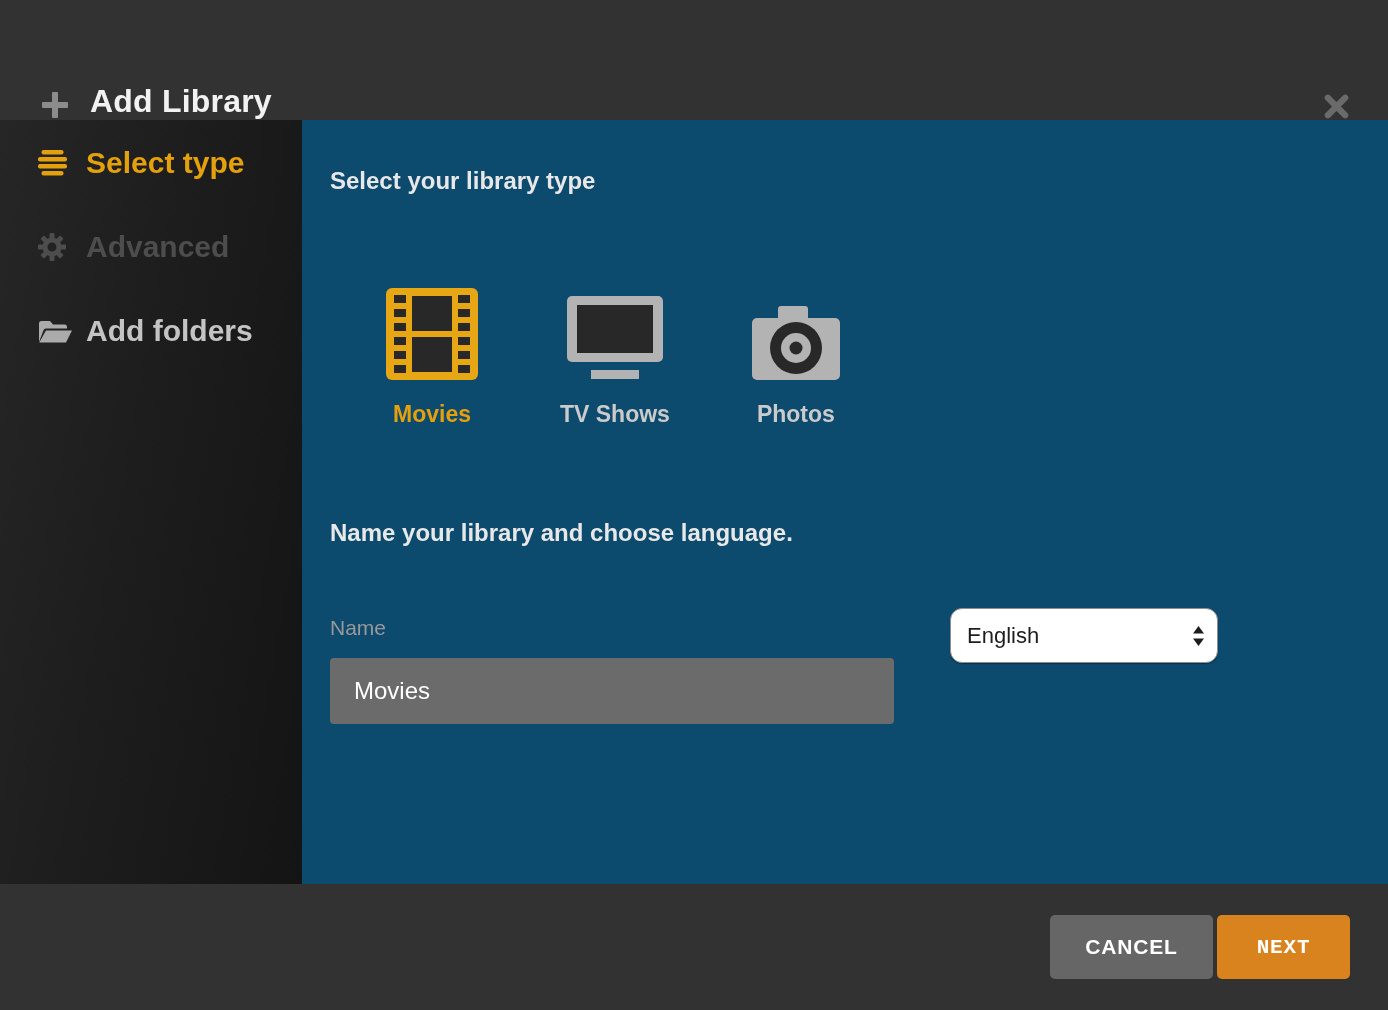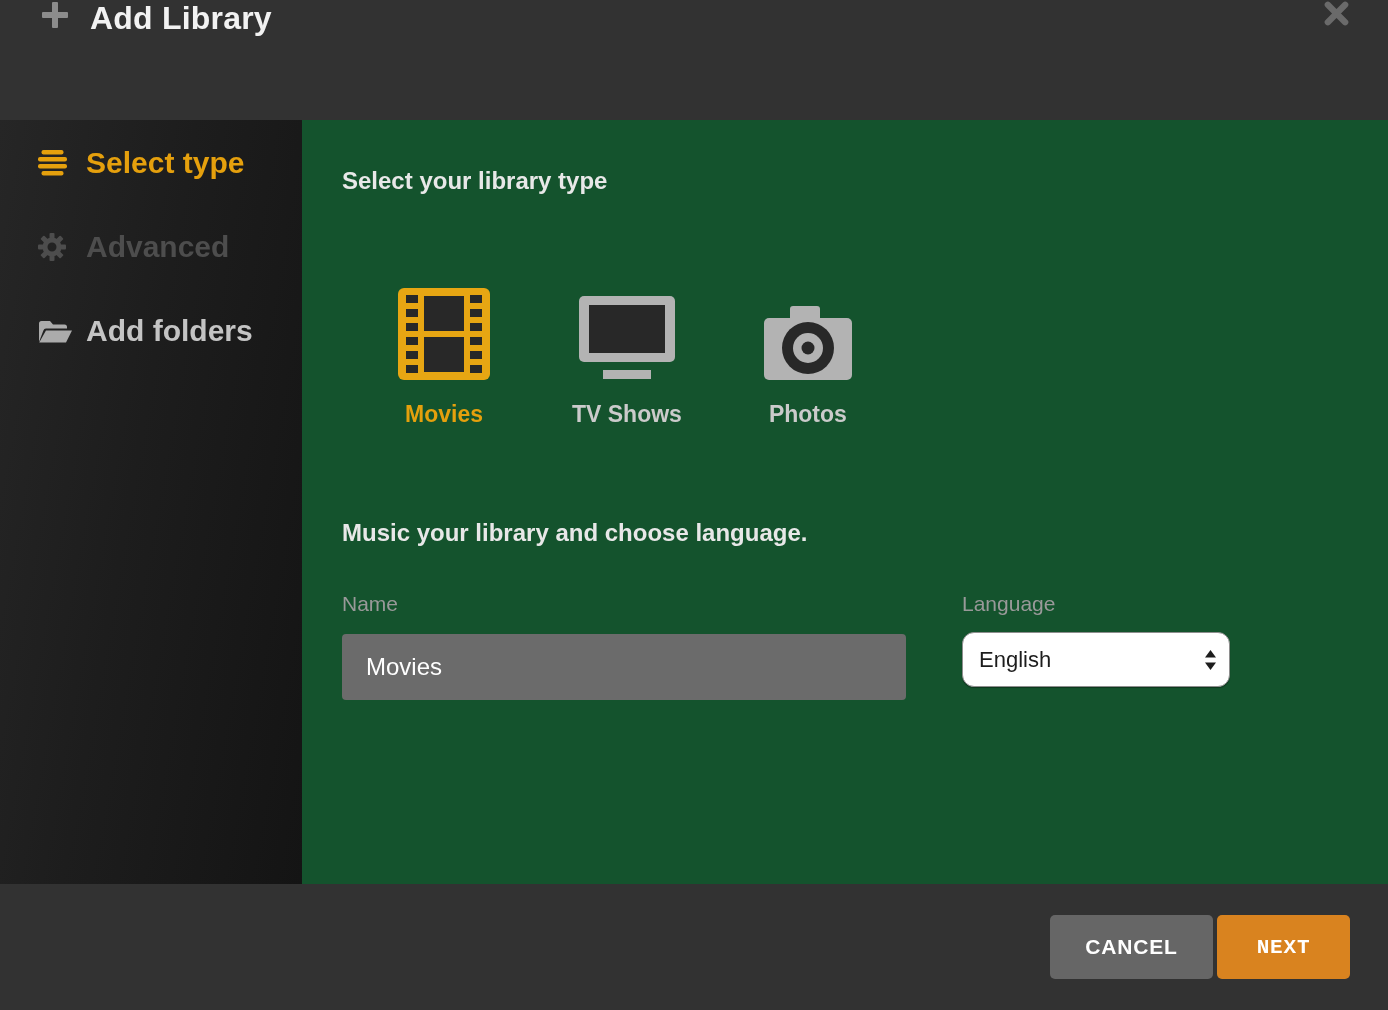--- a/index.html
+++ b/index.html
@@ -7,21 +7,21 @@
   .app {
     width:1388px; height:1010px;
     font-family:"Liberation Sans", sans-serif;
     display:flex; flex-direction:column;
     background:#282828; overflow:hidden;
     position:relative;
   }
   
   .header {
     height:120px; background:#323232;
-    display:flex; align-items:flex-start;
+    display:flex; align-items:flex-end;
     padding:0 38px 0 40px; flex:0 0 auto;
   }
   .header .plus { margin-right:20px; display:flex; }
   .title { font-size:32px; font-weight:600; color:#f2f2f2; letter-spacing:.2px; }
   .close-btn { margin-left:auto; display:flex; cursor:pointer; }
   
   .body { flex:1 1 auto; display:flex; min-height:0; }
   .sidebar {
     width:302px; flex:0 0 302px;
     background:linear-gradient(100deg, #262626 0%, #1d1d1d 45%, #141414 100%);
@@ -29,30 +29,30 @@
   }
   .side-item {
     height:84px; display:flex; align-items:center;
     padding-left:38px; cursor:pointer;
   }
   .side-item .ico { width:36px; display:flex; justify-content:flex-start; margin-right:12px; }
   .side-item .lbl { font-size:30px; font-weight:600; color:#c4c4c4; }
   .side-item.active .lbl { color:#e5a00d; }
   .side-item.disabled .lbl { color:#4d4d4d; cursor:default; }
   
-  .main { flex:1 1 auto; background:#14532d; padding:46px 40px 0 40px; }
+  .main { flex:1 1 auto; background:#0c4a6e; padding:46px 40px 0 28px; }
   .section-heading { font-size:24px; font-weight:600; color:#e8e8e8; line-height:30px; }
   .type-row { display:flex; gap:82px; margin:92px 0 0 56px; }
   .type-cell { display:flex; flex-direction:column; align-items:center; cursor:pointer; }
   .type-cell .icon-box { height:92px; display:flex; align-items:flex-end; justify-content:center; }
   .type-cell .type-label { margin-top:20px; font-size:23px; font-weight:600; color:#cbcbcb; line-height:28px; }
   .type-cell.selected .type-label { color:#e5a00d; }
   .name-heading { margin-top:90px; }
   .form-row { display:flex; gap:56px; margin-top:44px; }
-  .field-label { font-size:21px; color:#999999; line-height:24px; }
+  .field-label { font-size:21px; color:#999999; line-height:24px;margin-top:24px; }
   .col-name { width:564px; }
   .col-lang { width:268px; }
   .name-input {
     margin-top:18px; width:564px; height:66px;
     background:#6b6b6b; border:none; border-radius:4px;
     color:#ffffff; font-size:24px; font-family:"Liberation Sans", sans-serif;
     padding:0 24px; outline:none; display:block;
   }
   .select-box {
     margin-top:16px; width:268px; height:55px;
@@ -199,29 +199,28 @@
               <circle cx="44" cy="44" r="26" fill="#282828"></circle>
               <circle cx="44" cy="44" r="15" fill="#b3b3b3"></circle>
               <circle cx="44" cy="44" r="6.5" fill="#282828"></circle>
             </svg>
           </span>
           <span class="type-label">Photos</span>
         </div>
 
       </div>
 
-      <div class="section-heading name-heading">Music your library and choose language.</div>
+      <div class="section-heading name-heading">Name your library and choose language.</div>
 
       <div class="form-row">
         <div class="col-name">
           <div class="field-label">Name</div>
           <input class="name-input" type="text" value="Movies" style="">
         </div>
         <div class="col-lang">
-          <div class="field-label">Language</div>
           <div class="select-box">
             <span class="sel-text">English</span>
             <span style="display:flex;">
               <svg width="13" height="22" viewBox="0 0 13 22">
                 <polygon points="6.5,1 12,8.5 1,8.5" fill="#1d1d1d"></polygon>
                 <polygon points="6.5,21 12,13.5 1,13.5" fill="#1d1d1d"></polygon>
               </svg>
             </span>
           </div>
         </div>

